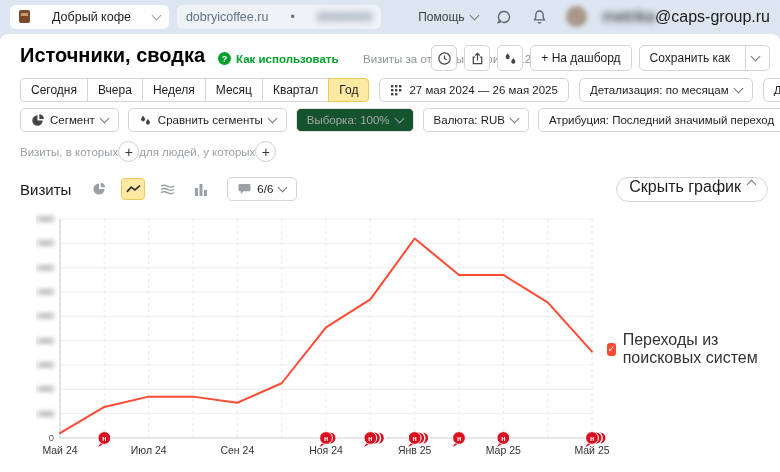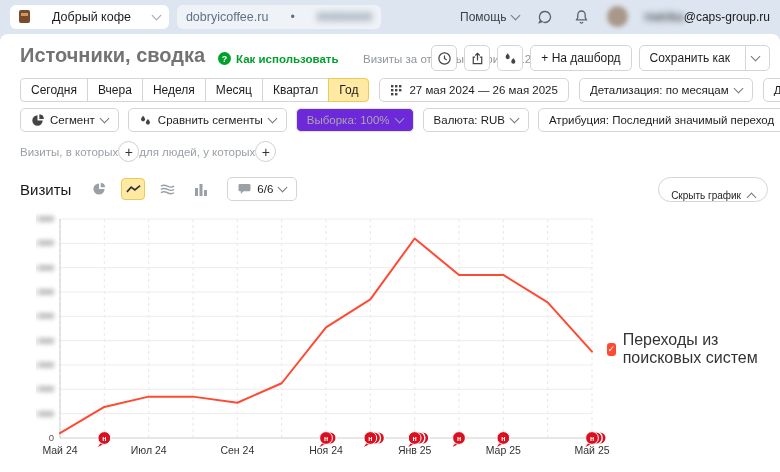--- a/index.html
+++ b/index.html
@@ -12,50 +12,50 @@
   .favicon{width:11px;height:13px;background:#7a4a2b;border-radius:2px;position:relative;}
   .favicon:after{content:"";position:absolute;left:2px;top:3px;right:2px;height:3px;background:#c79a6b;}
   .chev{width:6px;height:6px;border-right:1.5px solid #9aa6b4;border-bottom:1.5px solid #9aa6b4;transform:rotate(45deg);margin-top:-3px;}
   .chev.dark{border-color:#707880;}
   .chev.up{transform:rotate(-135deg);margin-top:3px;}
   .blurred{filter:blur(3px);user-select:none;}
   #topbar-right{margin-left:auto;display:flex;align-items:center;gap:16px;font-size:12px;color:#3b4248;}
   .tb-link{display:flex;align-items:center;gap:6px;cursor:default;}
   .iconbtn-flat{width:20px;height:20px;display:flex;align-items:center;justify-content:center;color:#5b6570;}
   #avatar{width:21px;height:21px;border-radius:50%;background:#a9988a;filter:blur(2px);}
-  #email{font-size:12px;color:#1b1b1b;display:flex;align-items:center;}
+  #email{font-size:16px;color:#1b1b1b;display:flex;align-items:center;}
   
   #panel{position:absolute;left:0;top:34px;width:780px;height:438px;background:#ffffff;border-radius:8px 8px 0 0;}
   
-  #page-title{position:absolute;left:20px;top:44px;font-size:20px;font-weight:bold;color:#737373;}
+  #page-title{position:absolute;left:20px;top:44px;font-size:20px;font-weight:bold;color:#000000;}
   #howto{position:absolute;left:218px;top:52px;display:flex;align-items:center;gap:5px;font-size:11.5px;color:#00a12b;font-weight:bold;}
   .green-dot{width:13px;height:13px;border-radius:50%;background:#00a12b;color:#fff;font-size:9px;font-weight:bold;display:flex;align-items:center;justify-content:center;}
   #visits-period{position:absolute;left:363px;top:53px;font-size:11.5px;color:#8f959b;}
   #header-controls{position:absolute;right:10px;top:45px;display:flex;align-items:center;gap:7px;text-align:center;}
   .sqbtn{width:26px;height:26px;border:1px solid #d5d5d5;border-radius:5px;background:#fff;display:flex;align-items:center;justify-content:center;box-sizing:border-box;color:#444;}
   .btn{display:inline-flex;align-items:center;gap:6px;height:26px;padding:0 10px;border:1px solid #d5d5d5;border-radius:5px;background:#fff;font-size:12px;color:#1d1d1d;box-sizing:border-box;white-space:nowrap;}
   .btn.split .divider{width:1px;height:24px;background:#d5d5d5;margin:0 0 0 9px;}
   
   #row1{position:absolute;left:20px;top:78px;display:flex;align-items:center;gap:10px;}
   #periods{display:flex;}
   .pbtn{height:24px;display:flex;align-items:center;padding:0 10px;border:1px solid #d5d5d5;margin-left:-1px;background:#fff;font-size:12px;color:#1d1d1d;box-sizing:border-box;}
   .pbtn:first-child{border-radius:4px 0 0 4px;margin-left:0;}
   .pbtn:last-child{border-radius:0 4px 4px 0;}
   .pbtn.sel{background:#ffe9a3;border-color:#e9cb58;position:relative;z-index:1;}
   .btn.small{height:24px;font-size:11.5px;}
-  .btn.disabled{background:#6d28d9;color:#a9a9a9;border-color:#e3e3e3;}
+  .btn.disabled{background:#14532d;color:#a9a9a9;border-color:#e3e3e3;}
   #row2{position:absolute;left:20px;top:108px;display:flex;align-items:center;gap:9px;}
   #row3{position:absolute;left:20px;top:141px;display:flex;align-items:center;font-size:11.5px;color:#9aa0a6;}
   .pluscirc{width:21px;height:21px;border:1px solid #cfcfcf;border-radius:50%;display:flex;align-items:center;justify-content:center;color:#333;font-size:14px;background:#fff;box-sizing:border-box;}
   
   #sect{position:absolute;left:20px;top:177px;display:flex;align-items:center;gap:10px;}
   #sect-title{font-size:15px;color:#171717;margin-right:6px;}
   .ctype{width:24px;height:22px;display:flex;align-items:center;justify-content:center;border-radius:4px;color:#9aa0a6;box-sizing:border-box;}
   .ctype.sel{background:#ffe9a3;border:1px solid #e9cb58;color:#333;}
-  #hide-chart{position:absolute;right:12px;top:177px;height:25px;border:1px solid #d5d5d5;border-radius:13px;background:#fff;display:flex;align-items:flex-end;gap:7px;padding:0 12px;font-size:10px;color:#1d1d1d;box-sizing:border-box;}
+  #hide-chart{position:absolute;right:12px;top:177px;height:25px;border:1px solid #d5d5d5;border-radius:13px;background:#fff;display:flex;align-items:flex-start;gap:7px;padding:0 12px;font-size:16px;color:#1d1d1d;box-sizing:border-box;}
   
   #chart-svg{position:absolute;left:36px;top:206px;}
   .ylbl{font-size:9.5px;fill:#555;}
   .blur-sm{filter:blur(2.3px);}
   .xlbl{font-size:10.5px;fill:#333;}
   .mk{font-size:7px;fill:#fff;font-weight:bold;}
   #legend{position:absolute;left:607px;top:331px;display:flex;align-items:center;gap:7px;}
   #legend-cb{width:13px;height:13px;border-radius:3px;display:flex;align-items:center;justify-content:center;color:#fff;font-size:9px;}
   #legend-label{font-size:16px;color:#333;}
   svg{display:block;}

